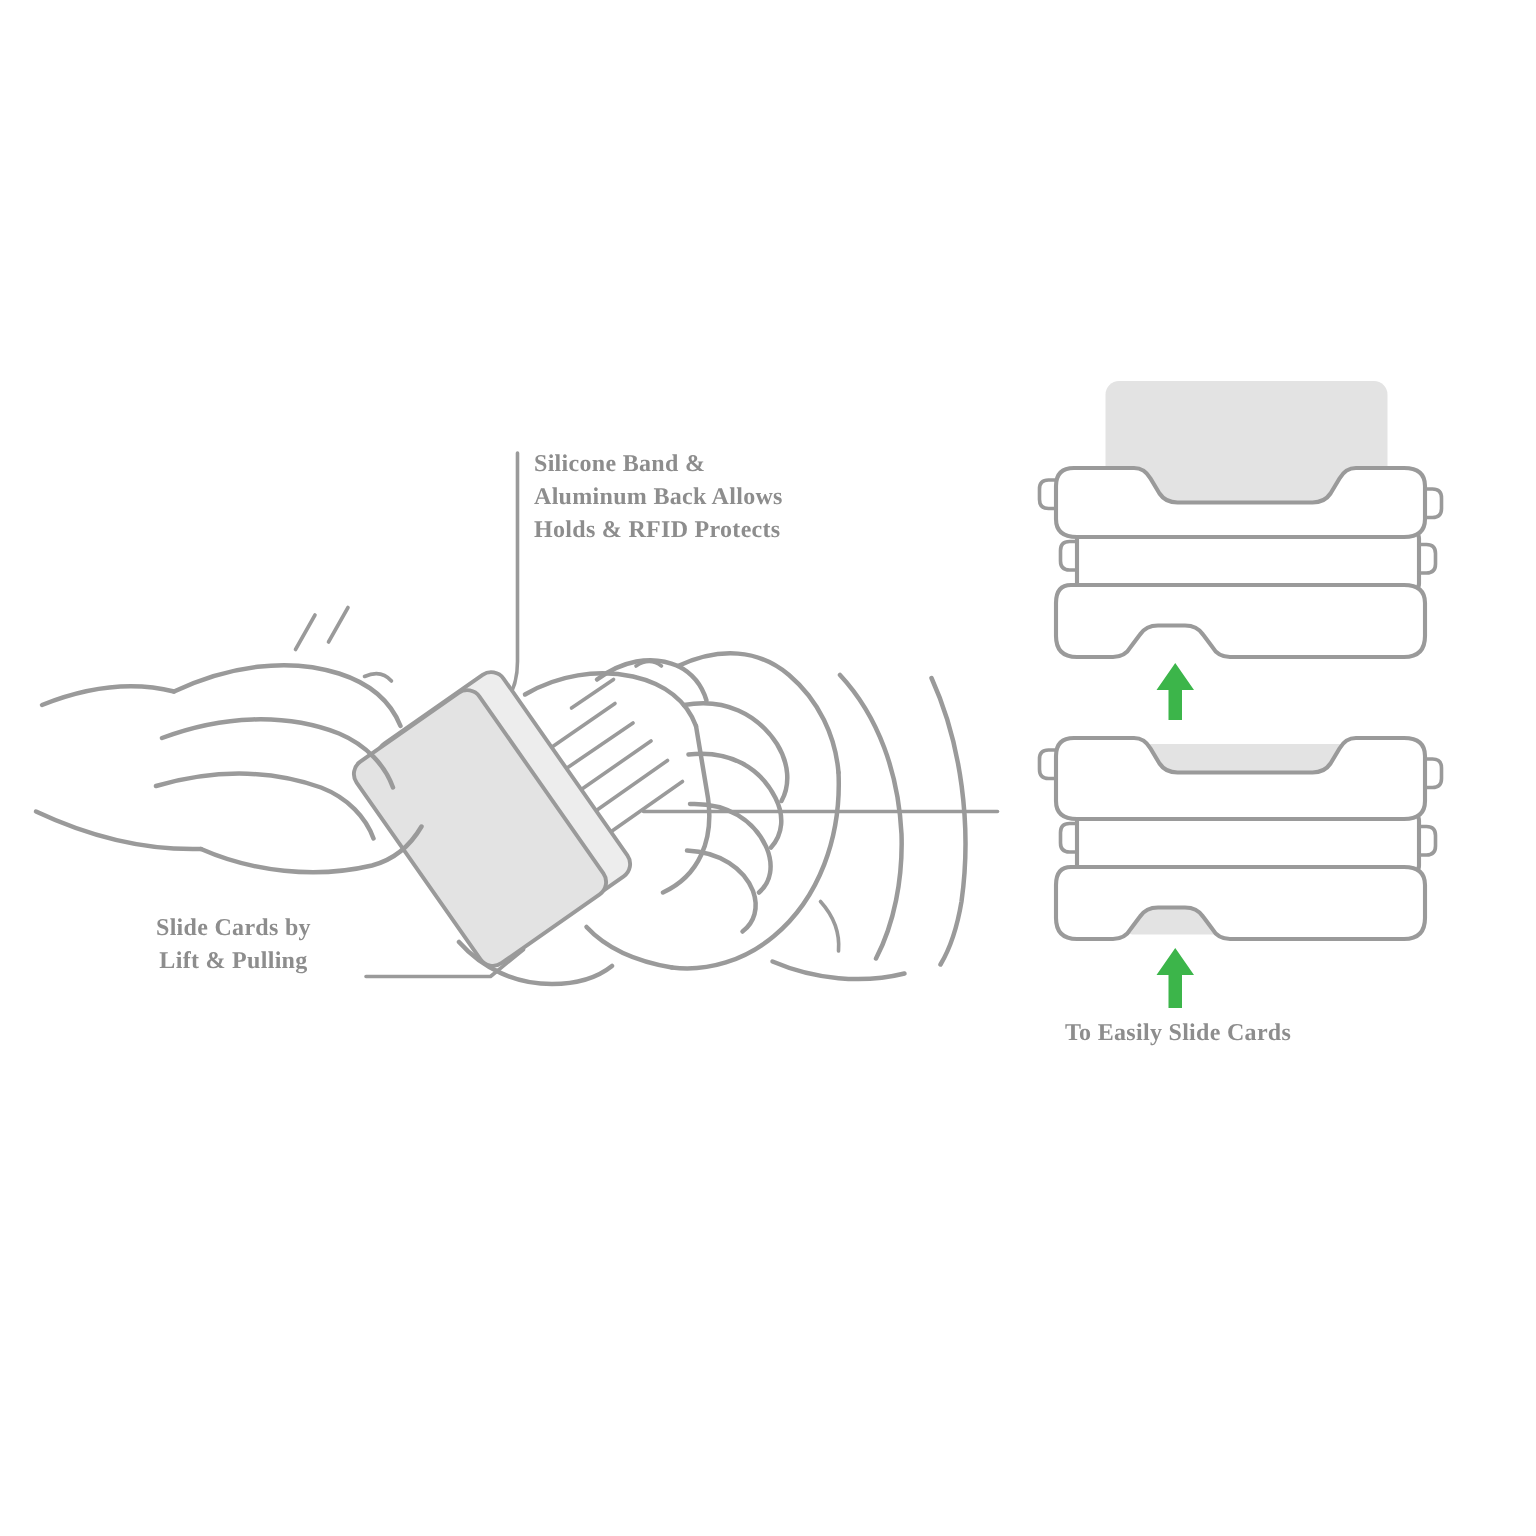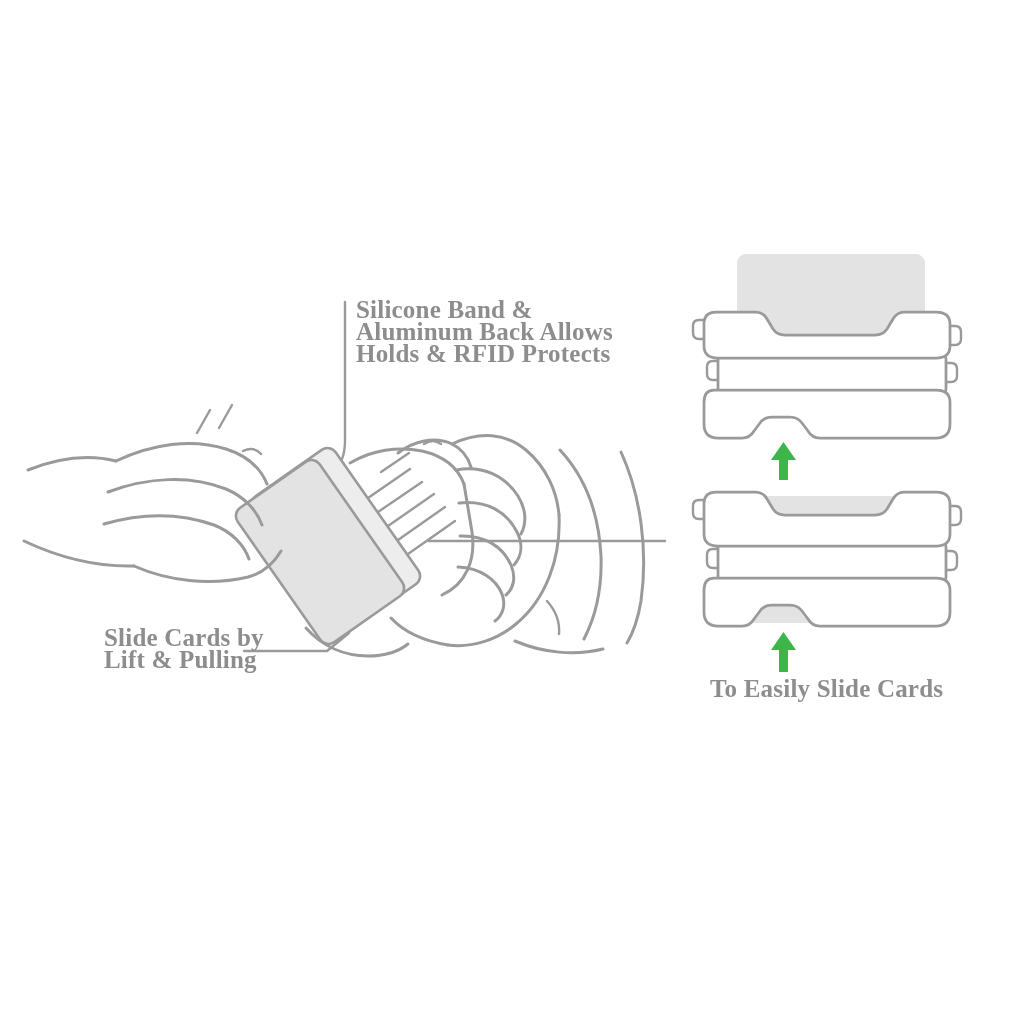--- a/index.html
+++ b/index.html
@@ -24,21 +24,21 @@
   }
   .card-fill { fill:var(--fill,#e3e3e3); }
   .card-fill-stroke {
     fill:var(--fill,#e3e3e3); stroke:var(--line,#9a9a9a);
     stroke-width:2.6; stroke-linejoin:round;
   }
   .card-back { fill:#ededed; stroke:var(--line,#9a9a9a); stroke-width:2.6; }
   .green-arrow { fill:var(--green,#3cb54a); }
   .note {
     position:absolute; color:var(--text,#8d8d8d);
-    font-weight:bold; font-size:25px; line-height:22px;
+    font-weight:bold; font-size:16px; line-height:22px;
     letter-spacing:.2px; white-space:nowrap;
   }
 </style>
 </head>
 <body>
 
 <div class="canvas">
 
   <svg class="art" width="1024" height="1024" viewBox="0 0 1024 1024">
 
@@ -130,21 +130,21 @@
       <path class="green-arrow" d="M783.5,632 L796,650 H788 V672 H779 V650 H771 Z"></path>
     </g>
   </svg>
 
   <div class="note" style="left:356px; top:299px;">
     <div>Silicone Band &amp;</div>
     <div>Aluminum Back Allows</div>
     <div>Holds &amp; RFID Protects</div>
   </div>
 
-  <div class="note" style="left:104px; top:627px;">
+  <div class="note" style="left:104px; top:608px;text-align:center;">
     <div>Slide Cards by</div>
     <div>Lift &amp; Pulling</div>
   </div>
 
   <div class="note" style="left:710px; top:678px;">
     <div>To Easily Slide Cards</div>
   </div>
 
 </div>
 

